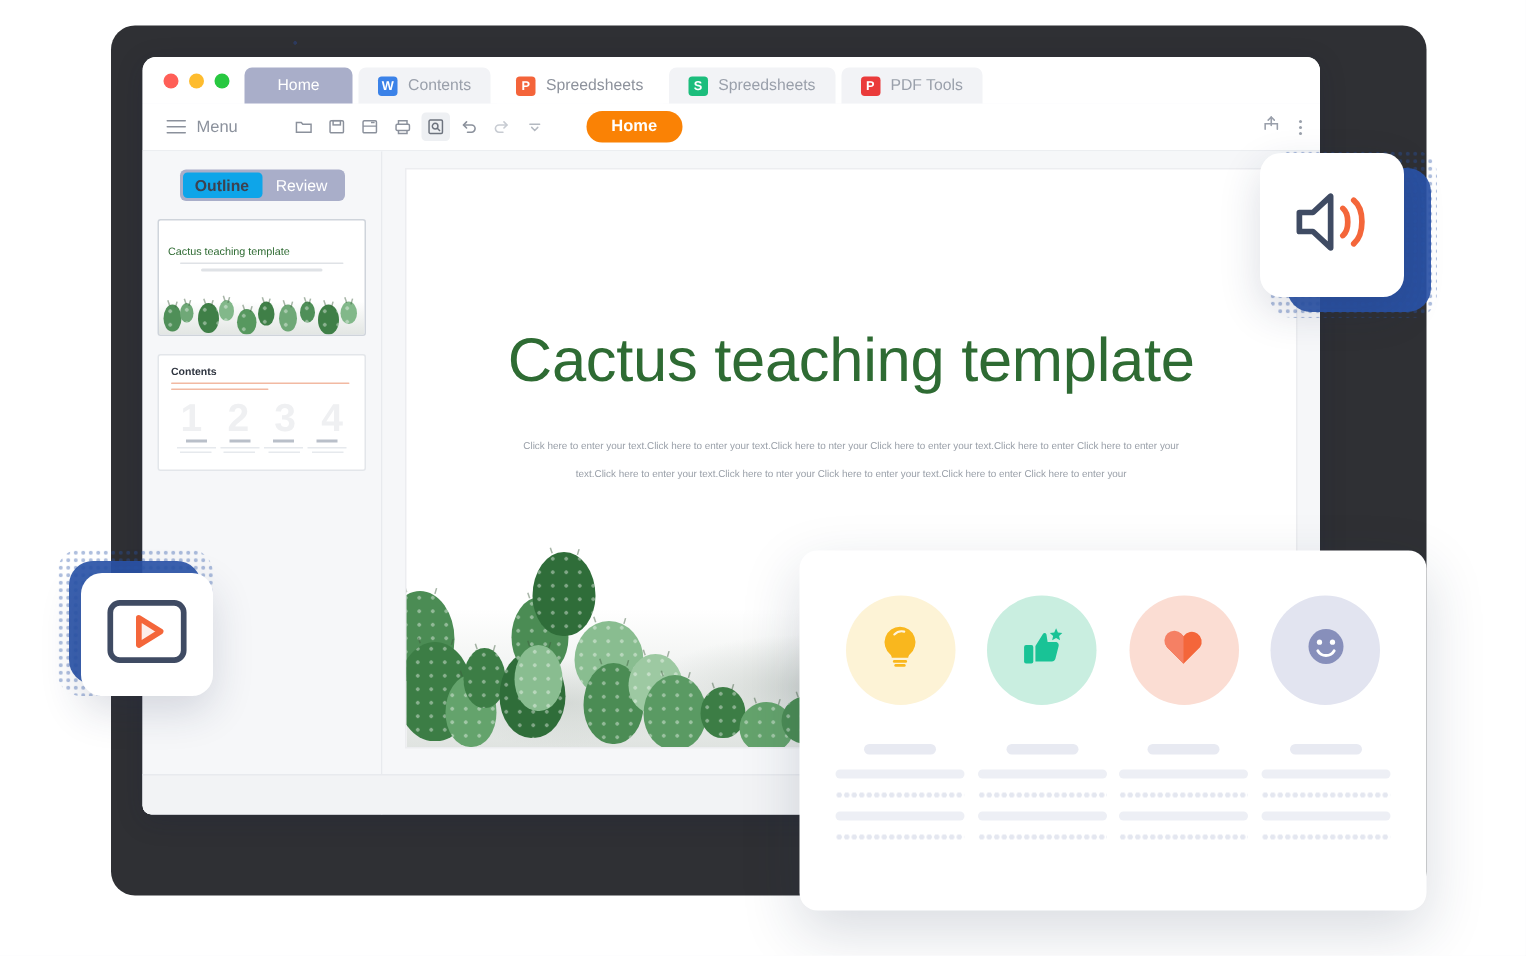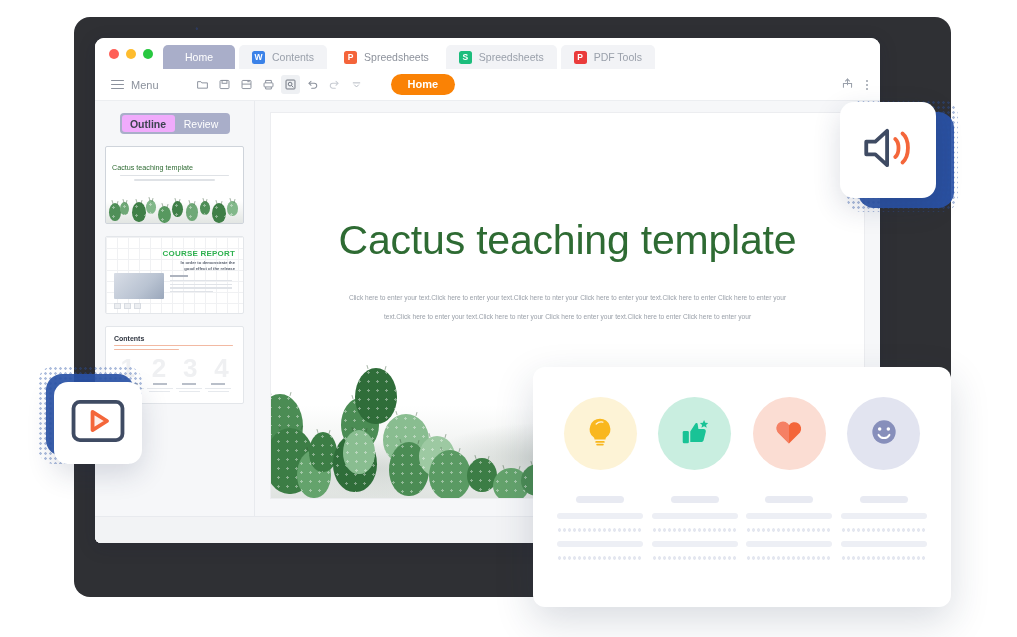--- a/index.html
+++ b/index.html
@@ -135,21 +135,21 @@
     margin: 2px auto 12px auto;
     width: 110px; height: 21px;
     background: #a9aec9;
     border-radius: 4px;
     padding: 2px;
   }
   .seg div {
     flex: 1; display: flex; align-items: center; justify-content: center;
     font-size: 10.5px; border-radius: 3px; color: #ffffff;
   }
-  .seg div.on { background: #f0abfc; color: #3d4250; font-weight: bold; }
+  .seg div.on { background: #0ea5e9; color: #3d4250; font-weight: bold; }
 
   .thumbs { padding: 0 10px; display: flex; flex-direction: column; gap: 12px; }
   .thumb {
     width: 139px; height: 78px;
     background: #fff;
     border: 1px solid #e3e6ea;
     border-radius: 2px;
     position: relative; overflow: hidden;
   }
   .thumb.sel { border-color: #cfd4db; }
@@ -470,38 +470,20 @@
                 </div>
               <div class="pad" style="left:106px;bottom:0;width:14px;height:20px;background:#3f7f47;">
                   <span class="dots"></span>
                 </div>
               <div class="pad" style="left:121px;bottom:7px;width:11px;height:15px;background:#82b88a;">
                   <span class="dots"></span>
                 </div>
             </div>
           </div>
 
-          <div class="thumb">
-            <div class="t2-grid"></div>
-            <div class="t2-title">COURSE REPORT</div>
-            <div class="t2-sub">In order to demonstrate the good effect of the release</div>
-            <div class="t2-img"></div>
-            <div class="t2-col">
-              <b></b>
-                <i></i>
-                <i></i>
-                <i></i>
-                <i style="width:70%"></i>
-            </div>
-            <div class="t2-sq">
-                <span></span>
-                <span></span>
-                <span></span>
-              </div>
-          </div>
 
           <div class="thumb">
             <div class="t3-title">Contents</div>
             <div class="t3-sub">
                 <i></i>
                 <i></i>
               </div>
             <div class="t3-nums">
               <span>1</span>
               <span>2</span>

